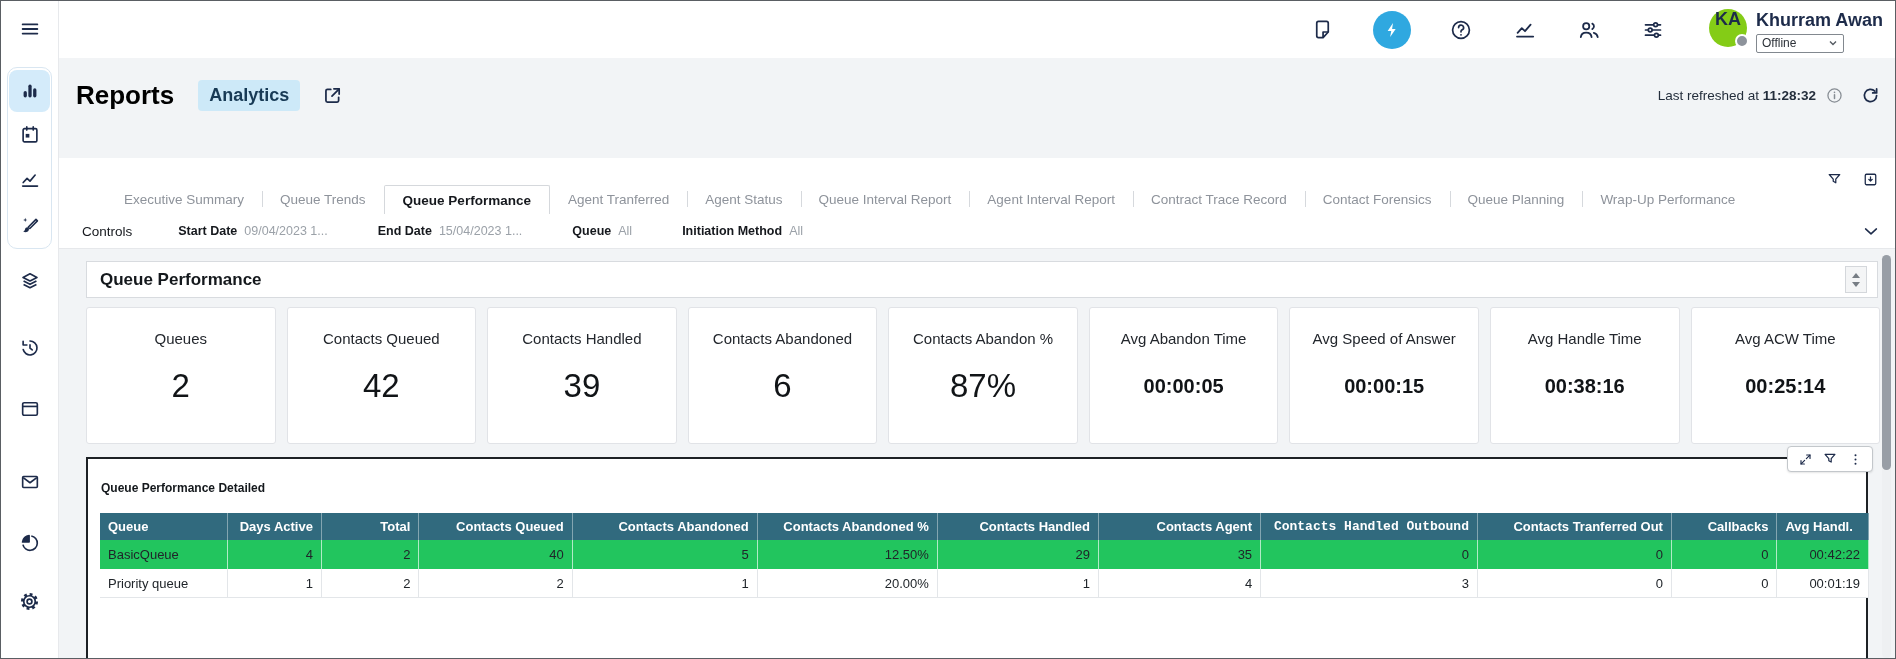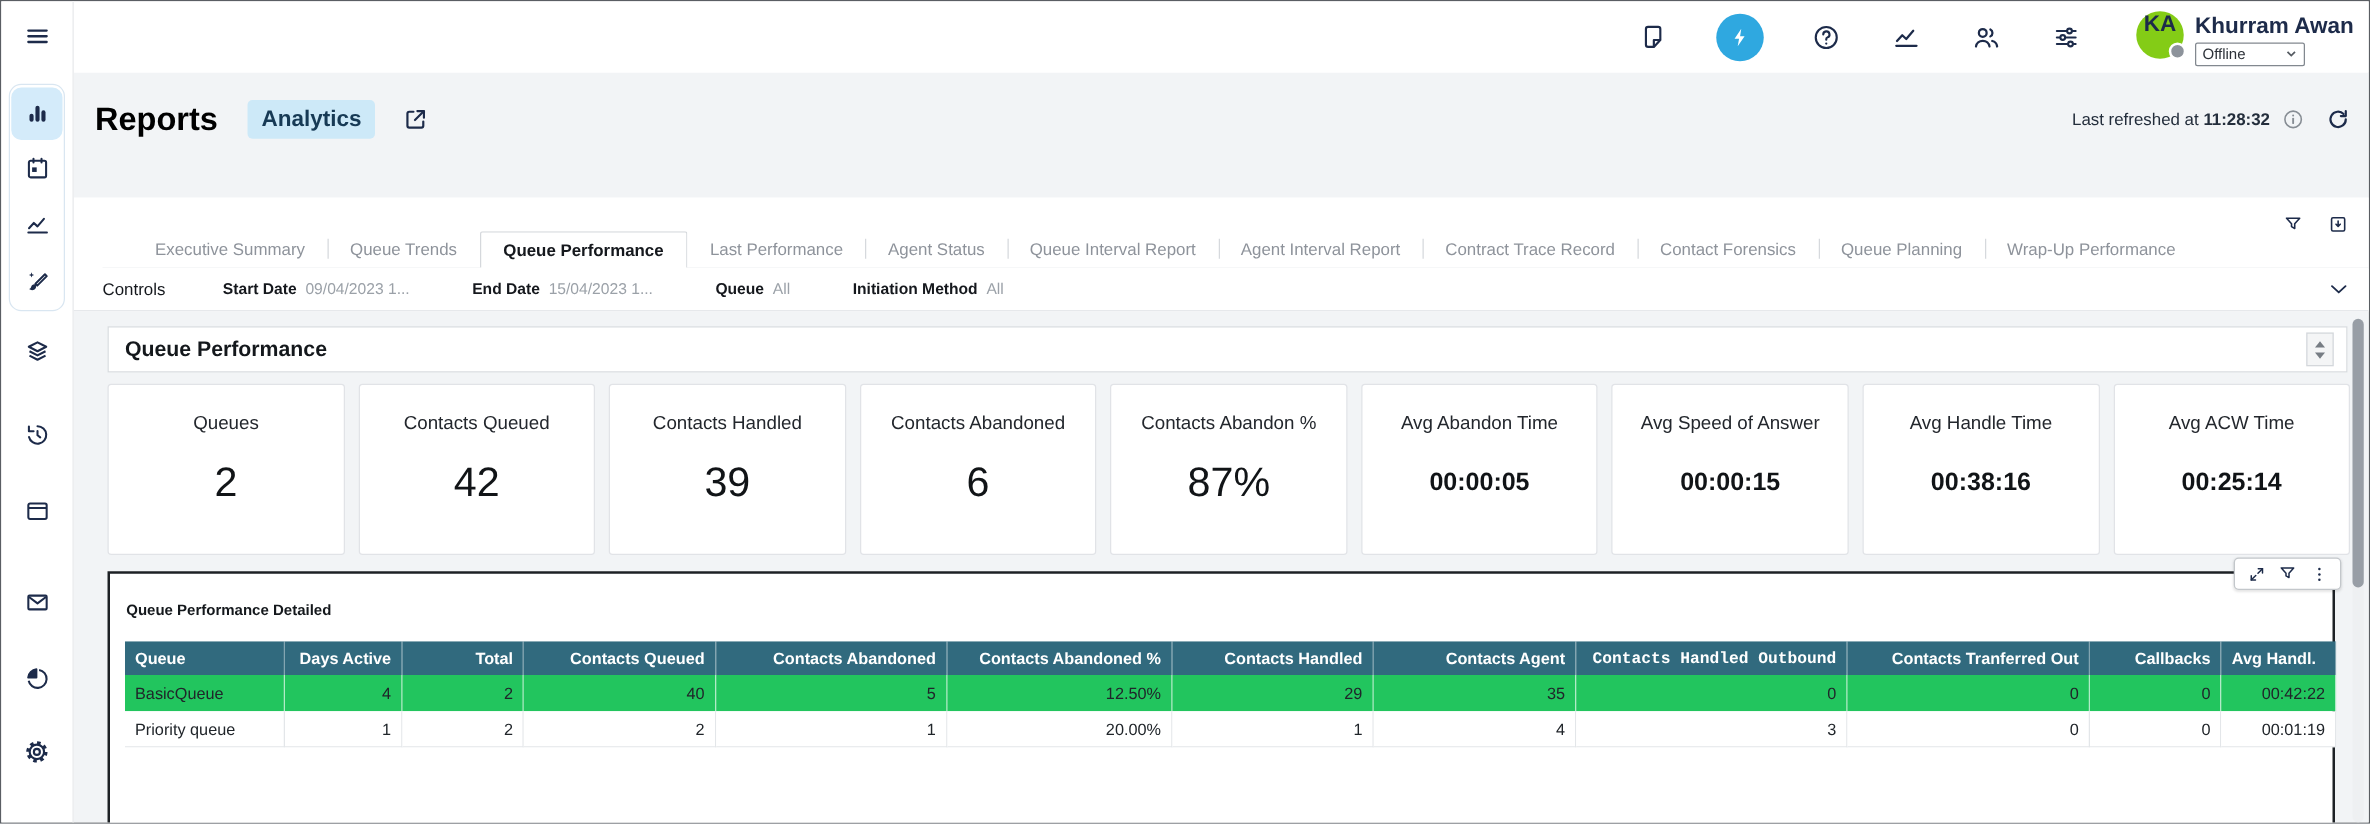--- a/index.html
+++ b/index.html
@@ -291,21 +291,21 @@
           <svg width="17" height="17" viewBox="0 0 24 24" fill="none" stroke="currentColor" stroke-width="1.8" stroke-linecap="round" stroke-linejoin="round">
               <rect x="4.6" y="4.6" width="14.8" height="14.8" rx="1.6"></rect>
               <path d="M12 8.2v6M9.6 11.8l2.4 2.4 2.4-2.4"></path>
             </svg>
         </button>
       </div>
       <nav class="tabstrip" id="tabstrip">
           <div class="tab">Executive Summary</div>
           <div class="tab">Queue Trends</div>
           <div class="tab active">Queue Performance</div>
-          <div class="tab">Last Performance</div>
+          <div class="tab">Agent Tranferred</div>
           <div class="tab">Agent Status</div>
           <div class="tab">Queue Interval Report</div>
           <div class="tab">Agent Interval Report</div>
           <div class="tab">Contract Trace Record</div>
           <div class="tab">Contact Forensics</div>
           <div class="tab">Queue Planning</div>
           <div class="tab">Wrap-Up Performance</div>
         </nav>
       <div class="controls">
         <span class="controls-title">Controls</span>

